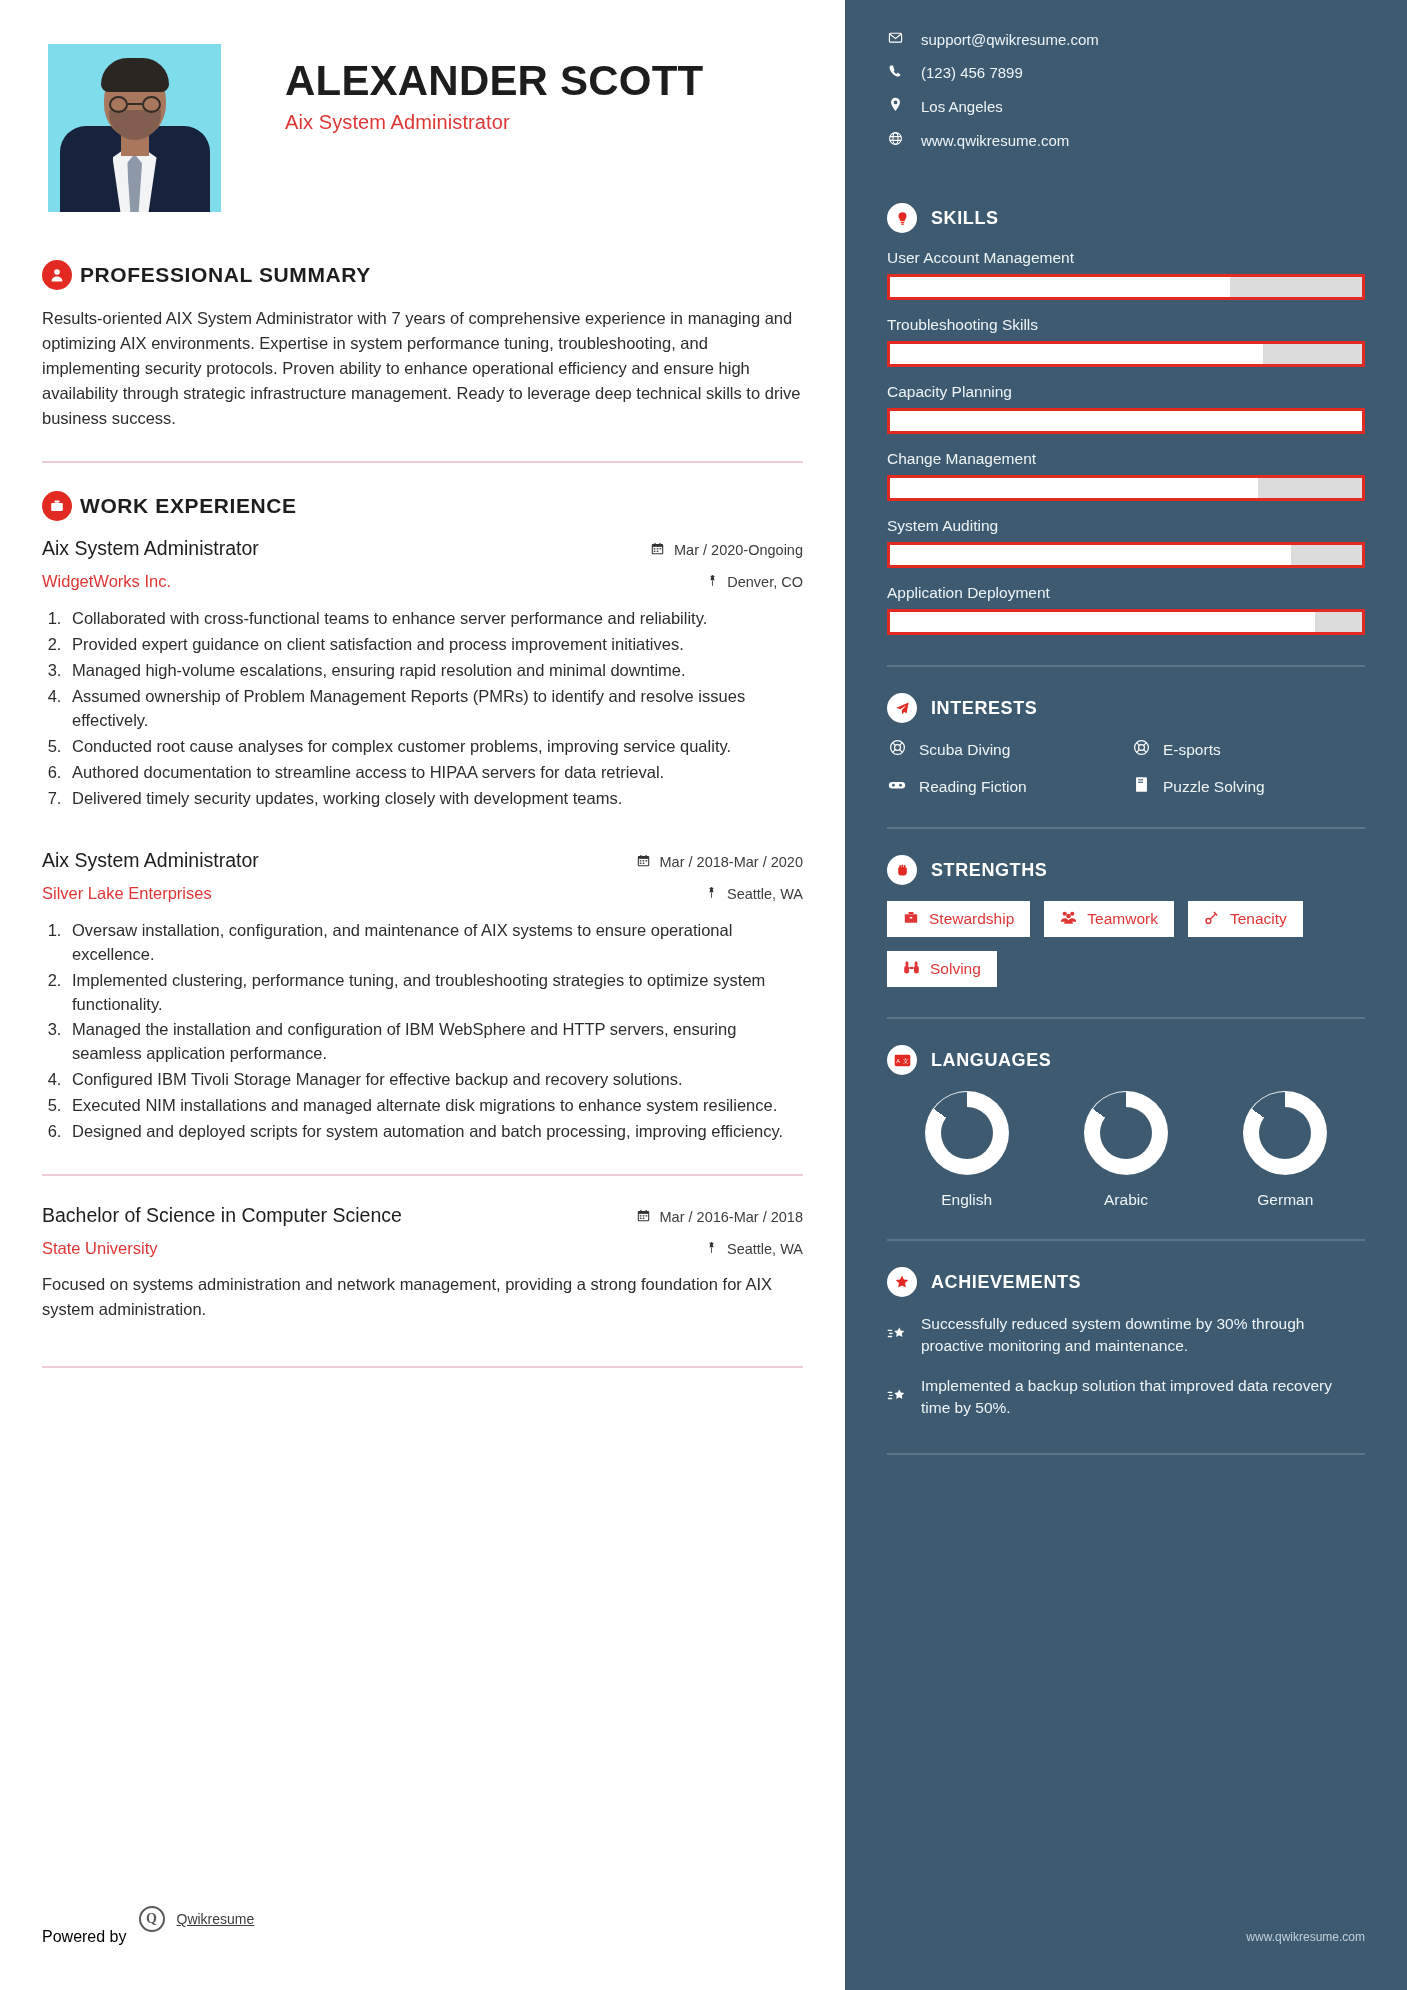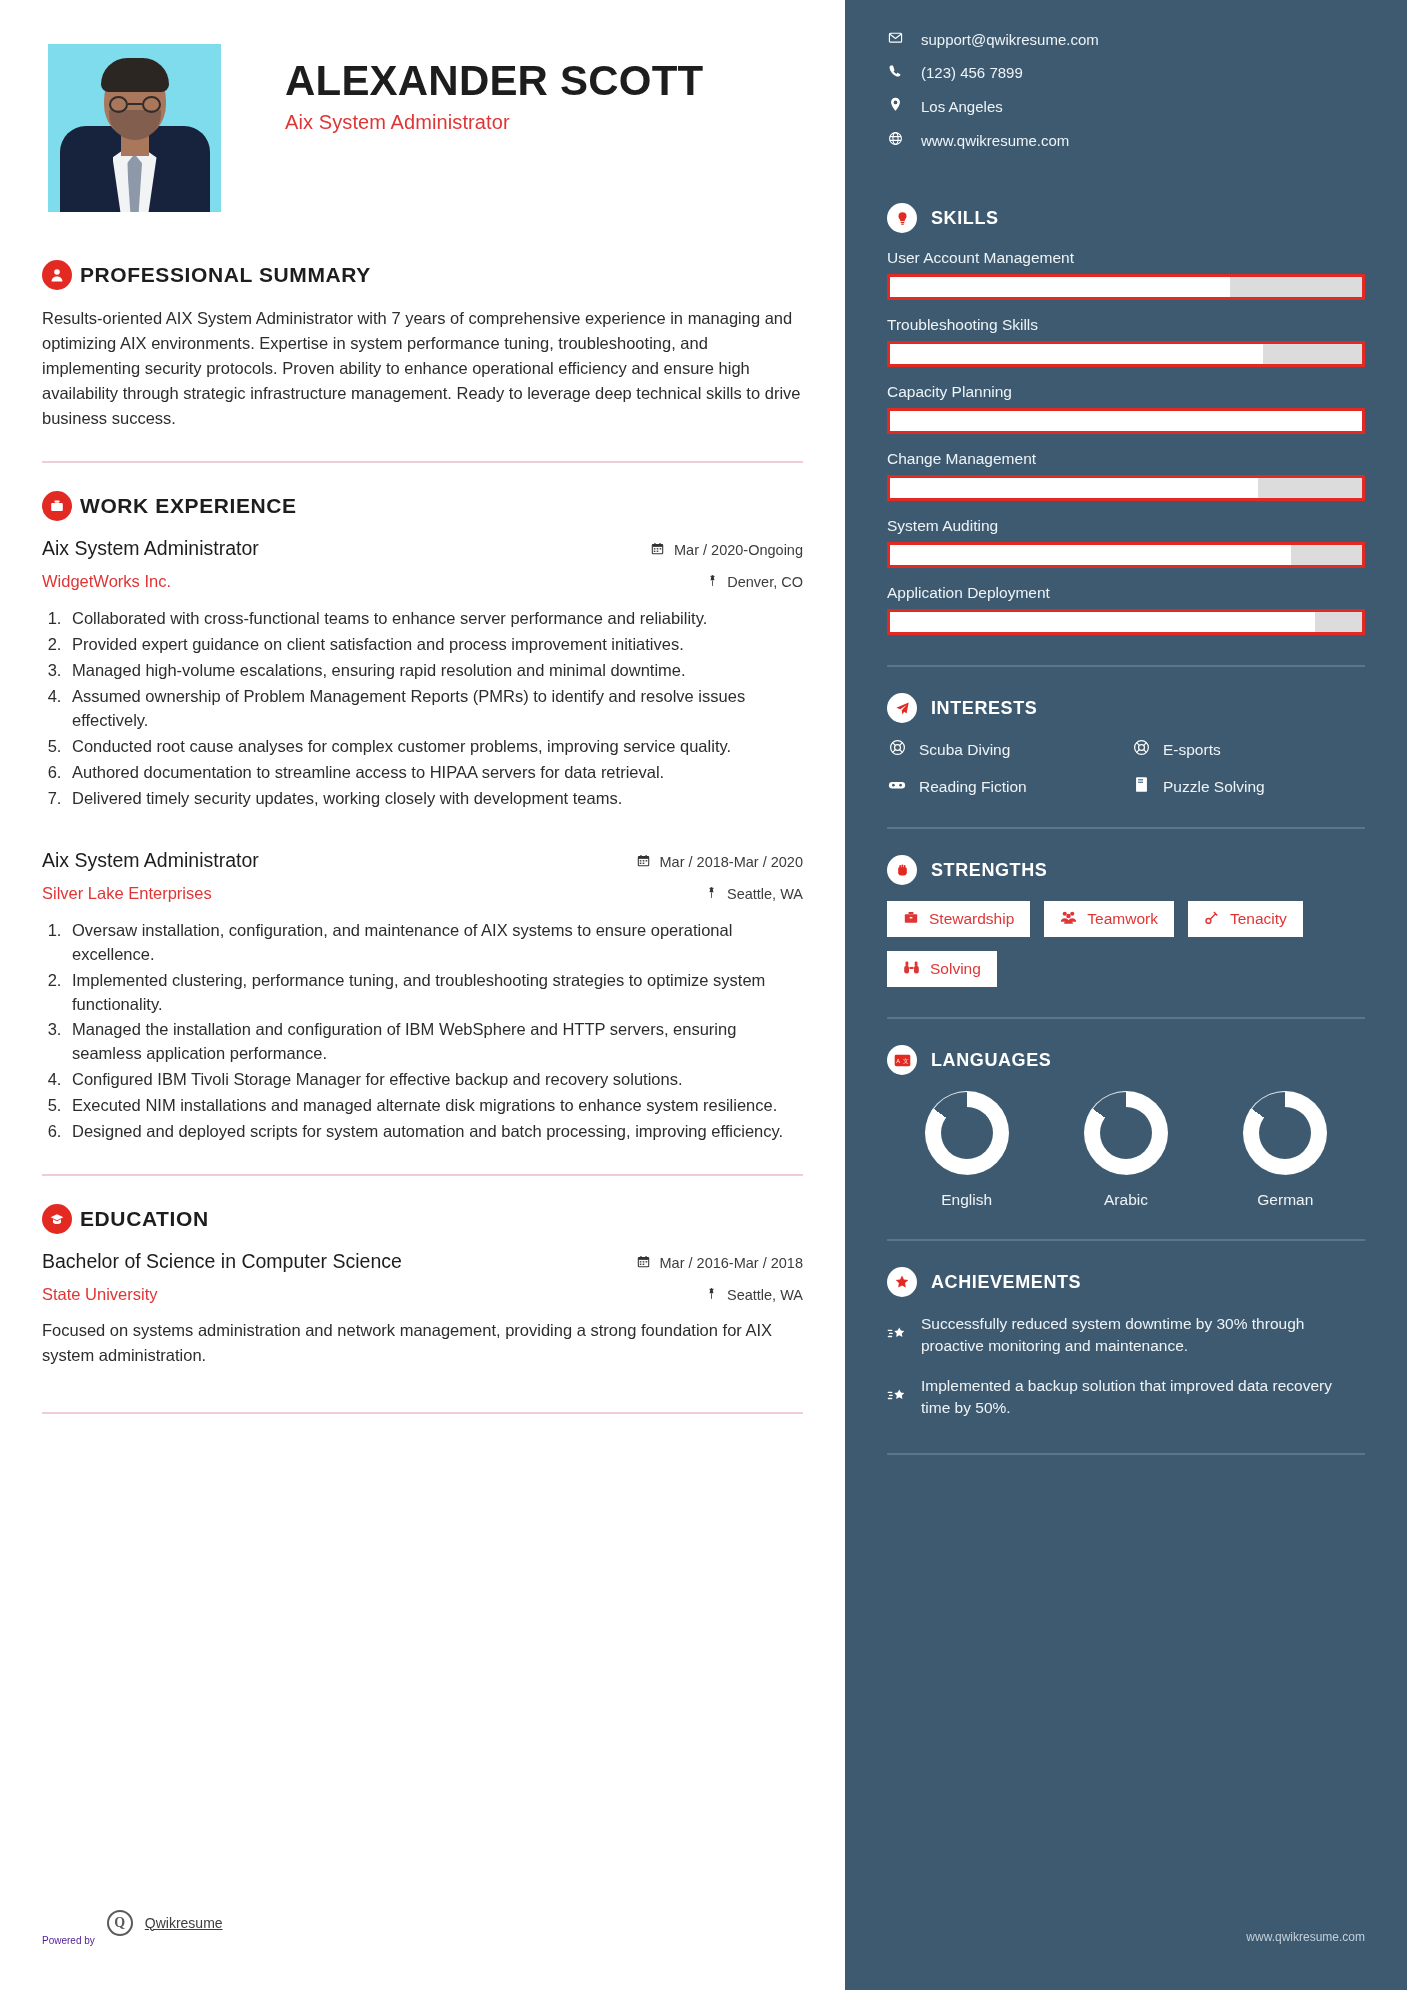--- a/index.html
+++ b/index.html
@@ -136,21 +136,21 @@
   }
   .job-gap { height: 34px; }
 
   .edu-sec { margin-top: 4px; }
   .edu-desc { font-size: 16.5px; line-height: 1.5; color: #2d2d2d; margin-top: 14px; }
 
   .footer-left {
     position: absolute; left: 42px; bottom: 44px;
     display: flex; align-items: center; gap: 12px;
   }
-  .pb-text { font-size: 10px; color: #4c1d95; margin-top: 36px; }
+  .pb-text { font-size: 16px; color: #000000; margin-top: 36px; }
   .qlogo {
     width: 26px; height: 26px; border-radius: 50%;
     border: 2px solid #5a5a5a; color: #5a5a5a;
     display: flex; align-items: center; justify-content: center;
     font-size: 14px; font-weight: bold; font-family: "Liberation Serif", serif;
   }
   .qlink { font-size: 14px; color: #3c3c3c; text-decoration: underline; }
 
   
   .right {
@@ -362,29 +362,20 @@
           <li>Configured IBM Tivoli Storage Manager for effective backup and recovery solutions.</li>
           <li>Executed NIM installations and managed alternate disk migrations to enhance system resilience.</li>
           <li>Designed and deployed scripts for system automation and batch processing, improving efficiency.</li>
         </ol>
       </div>
     </div>
 
     <div class="divider"></div>
 
     <div class="edu-sec">
-      <div class="sec-head">
-        <div class="sec-icon">
-          <svg width="16" height="16" viewBox="0 0 16 16" fill="#fff">
-              <path d="M8 3.2L1.6 6.2 8 9.2l6.4-3z"></path>
-              <path d="M4 8.2v3c0 1 1.8 1.8 4 1.8s4-.8 4-1.8v-3L8 10.2z"></path>
-            </svg>
-        </div>
-        <div class="sec-title">EDUCATION</div>
-      </div>
       <div class="job-row">
         <div class="job-pos">Bachelor of Science in Computer Science</div>
         <div class="job-meta">
           <span class="mi">
             <svg width="13" height="13" viewBox="0 0 16 16" fill="#333">
                 <rect x="1.6" y="3" width="12.8" height="11.4" rx="1" fill="none" stroke="#333" stroke-width="1.3"></rect>
                 <rect x="1.6" y="3" width="12.8" height="3"></rect>
                 <rect x="4" y="1.2" width="1.6" height="2.6" rx=".5"></rect>
                 <rect x="10.4" y="1.2" width="1.6" height="2.6" rx=".5"></rect>
                 <rect x="3.4" y="7.6" width="2" height="1.6"></rect>

